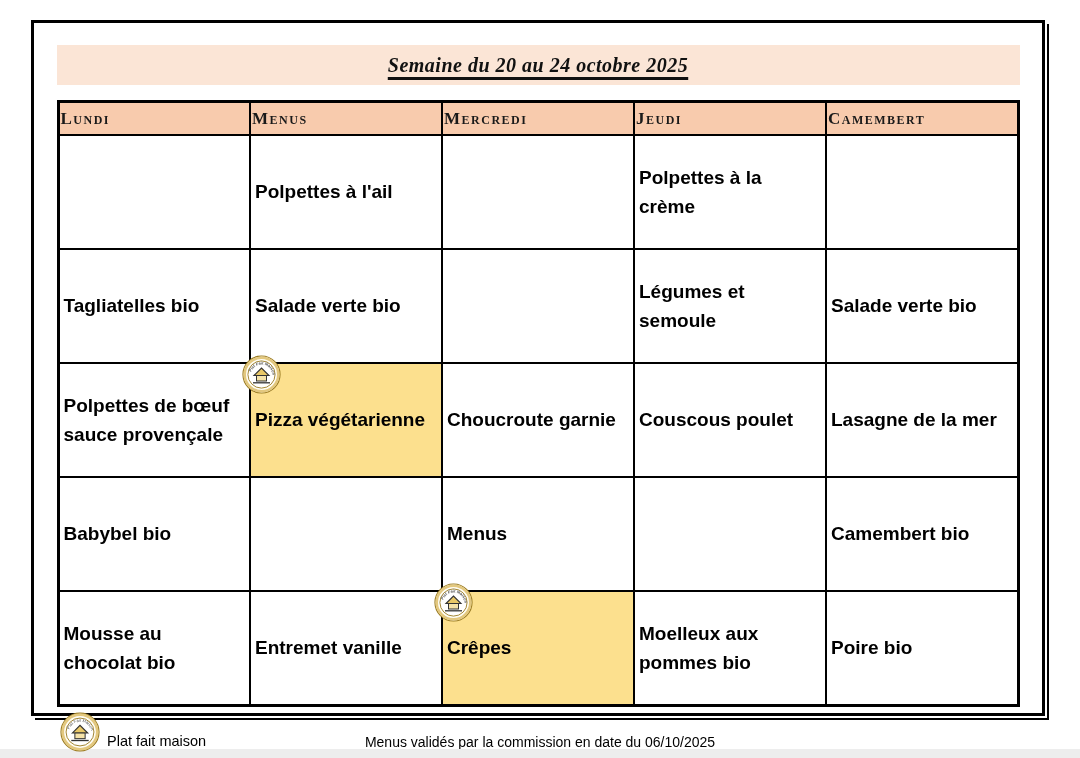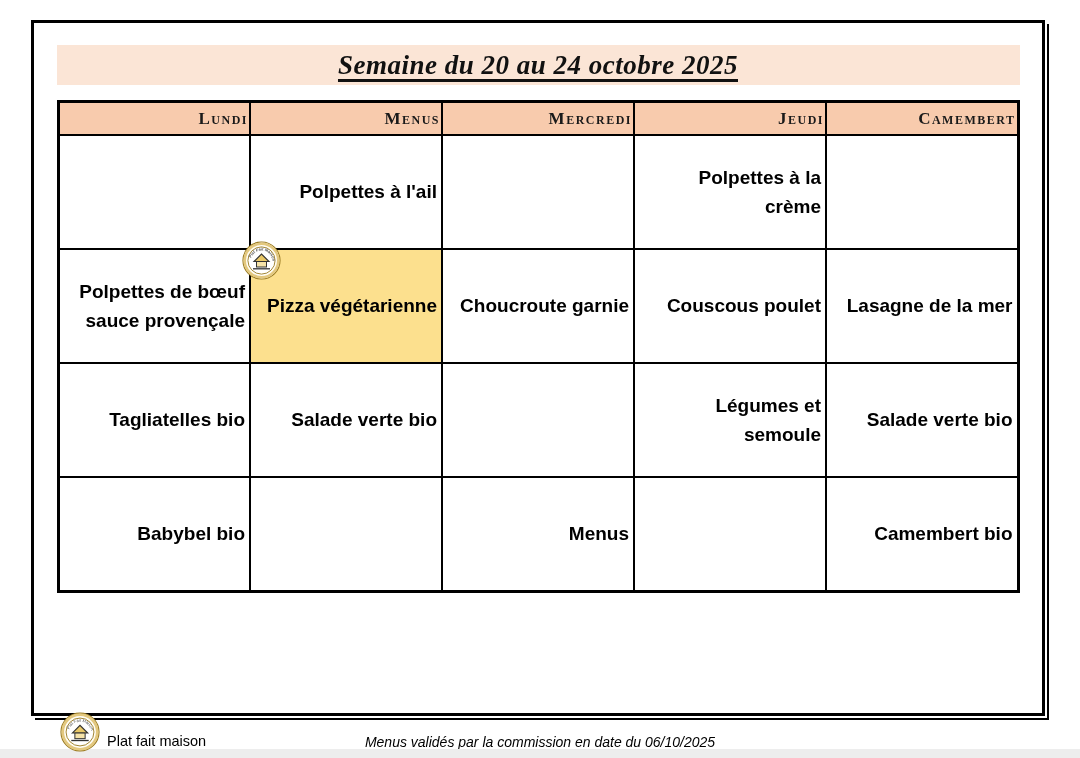--- a/index.html
+++ b/index.html
@@ -28,37 +28,37 @@
     margin: 22px auto 0 auto;
     background: #FBE5D6;
     display: flex;
     align-items: center;
     justify-content: center;
   }
   .page-title {
     font-family: "Liberation Serif", serif;
     font-style: italic;
     font-weight: bold;
-    font-size: 27px;
+    font-size: 20px;
     color: #111;
     text-decoration: underline;
     text-decoration-thickness: 2.5px;
     text-underline-offset: 5px;
     letter-spacing: 0.5px;
   }
   table.menu-table {
     width: 963px;
     margin: 15px auto 0 auto;
     border-collapse: collapse;
     border: 3px solid #000;
     table-layout: fixed;
   }
   table.menu-table th, table.menu-table td {
     border: 2px solid #000;
-    text-align: right;
+    text-align: left;
     vertical-align: middle;
     position: relative;
   }
   table.menu-table th {
     background: #F8CBAD;
     height: 29px;
     font-family: "Liberation Serif", serif;
     font-variant: small-caps;
     font-weight: 600;
     font-size: 17px;
@@ -99,21 +99,20 @@
     color: #000;
   }
   .footer-validation-note {
     position: absolute;
     left: 0;
     top: 734px;
     width: 1080px;
     text-align: center;
     font-size: 14px;
     color: #000;
-    font-style: italic;
   }
   .page-bottom-strip {
     position: absolute;
     left: 0;
     top: 749px;
     width: 1080px;
     height: 9px;
     background: #ededed;
   }
 </style>
@@ -165,20 +164,38 @@
         <td>
             <div class="dish">Polpettes à la
 crème</div>
           </td>
         <td>
             <div class="dish"></div>
           </td>
       </tr>
       <tr>
         <td>
+            <div class="dish">Tagliatelles bio</div>
+          </td>
+        <td>
+            <div class="dish">Salade verte bio</div>
+          </td>
+        <td>
+            <div class="dish"></div>
+          </td>
+        <td>
+            <div class="dish">Légumes et
+semoule</div>
+          </td>
+        <td>
+            <div class="dish">Salade verte bio</div>
+          </td>
+      </tr>
+      <tr>
+        <td>
             <div class="dish">Polpettes de bœuf
 sauce provençale</div>
           </td>
         <td class="highlight">
           <svg class="badge" viewBox="0 0 39 39">
               <use href="#pfm-badge"></use>
             </svg>
           <div class="dish">Pizza végétarienne</div>
         </td>
         <td>
@@ -186,51 +203,55 @@
           </td>
         <td>
             <div class="dish">Couscous poulet</div>
           </td>
         <td>
             <div class="dish">Lasagne de la mer</div>
           </td>
       </tr>
       <tr>
         <td>
-            <div class="dish">Tagliatelles bio</div>
-          </td>
-        <td>
-            <div class="dish">Salade verte bio</div>
-          </td>
-        <td>
-            <div class="dish"></div>
-          </td>
-        <td>
-            <div class="dish">Légumes et
-semoule</div>
-          </td>
-        <td>
-            <div class="dish">Salade verte bio</div>
-          </td>
-      </tr>
-      <tr>
-        <td>
             <div class="dish">Babybel bio</div>
           </td>
         <td>
             <div class="dish"></div>
           </td>
         <td>
             <div class="dish">Menus</div>
           </td>
         <td>
             <div class="dish"></div>
           </td>
         <td>
             <div class="dish">Camembert bio</div>
+          </td>
+      </tr>
+      <tr>
+        <td>
+            <div class="dish">Mousse au
+chocolat bio</div>
+          </td>
+        <td>
+            <div class="dish">Entremet vanille</div>
+          </td>
+        <td class="highlight">
+          <svg class="badge" viewBox="0 0 39 39">
+              <use href="#pfm-badge"></use>
+            </svg>
+          <div class="dish">Crêpes</div>
+        </td>
+        <td>
+            <div class="dish">Moelleux aux
+pommes bio</div>
+          </td>
+        <td>
+            <div class="dish">Poire bio</div>
           </td>
       </tr>
     </tbody>
   </table>
 
 </div>
 
 <svg class="footer-legend-badge" viewBox="0 0 39 39">
     <use href="#pfm-badge"></use>
   </svg>

